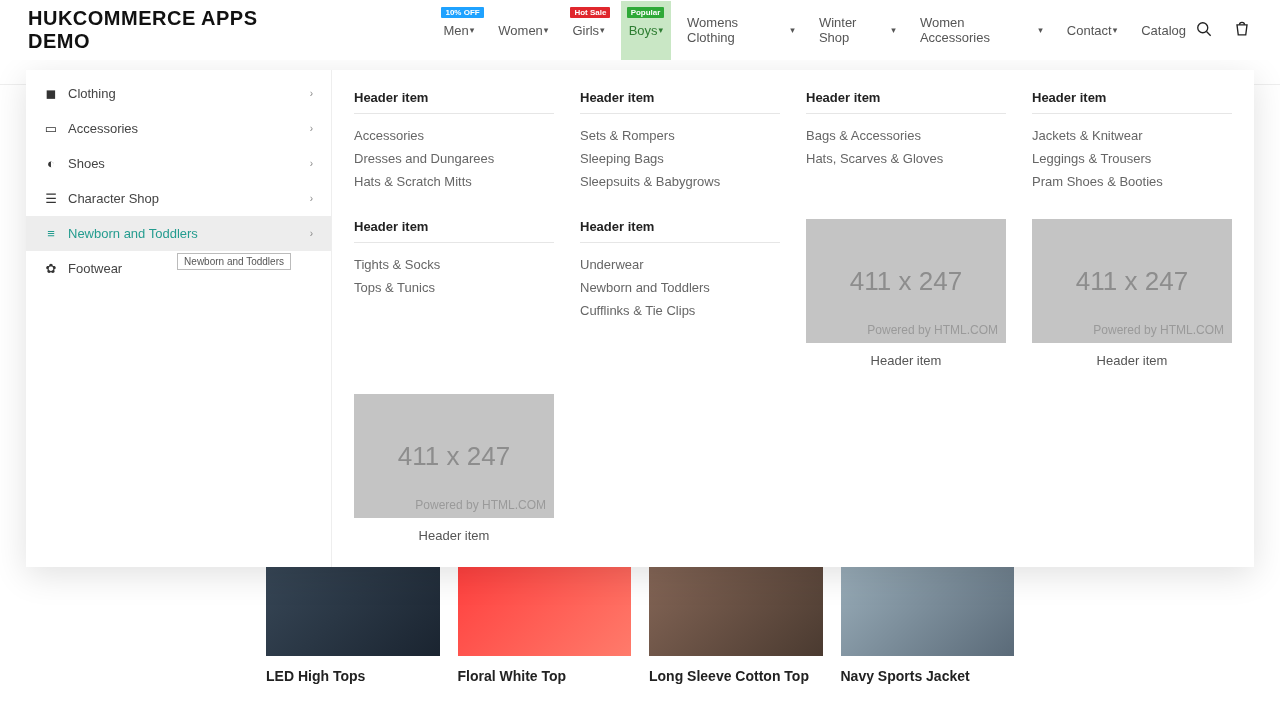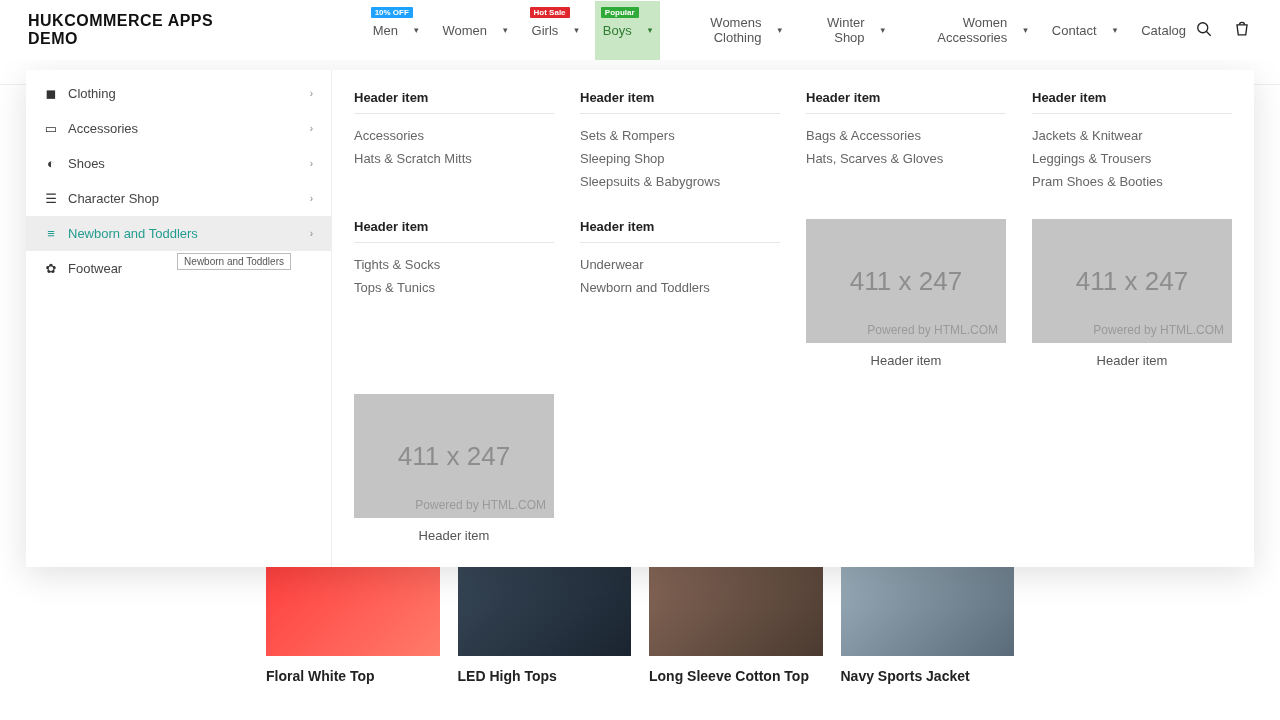--- a/index.html
+++ b/index.html
@@ -1,23 +1,23 @@
 <!DOCTYPE html>
 <html><head>
 <meta charset="utf-8">
 <style>
   * { box-sizing: border-box; margin: 0; padding: 0; }
   body { font-family: -apple-system, BlinkMacSystemFont, "Segoe UI", Arial, sans-serif; font-size: 13px; color: #333; background: #fff; }
   .page { position: relative; width: 1280px; height: 720px; overflow: hidden; }
 
   
   .header-row { display: flex; align-items: center; height: 60px; padding: 0 28px; position: relative; z-index: 50; background: #fff; }
-  .logo { font-size: 16px; font-weight: 700; letter-spacing: .5px; color: #111; }
+  .logo { font-size: 20px; font-weight: 700; letter-spacing: .5px; color: #111; }
   .main-nav { display: flex; align-items: center; margin-left: 110px; gap: 8px; }
-  .nav-item { position: relative; display: flex; align-items: center; gap: 16px; padding: 22px 8px; font-size: 13px; color: #555; cursor: pointer; text-align: right; }
+  .nav-item { position: relative; display: flex; align-items: center; gap: 1px; padding: 22px 8px; font-size: 13px; color: #555; cursor: pointer; }
   .nav-item.active { background: #c9e7c5; color: #2e7d32; }
   .badge { position: absolute; top: 6px; left: 6px; font-size: 8px; font-weight: 600; color: #fff; padding: 1px 4px; white-space: nowrap; border-radius: 1px; }
   .badge.blue   { background: #1fa2ff; }
   .badge.red    { background: #e0272d; }
   .badge.green  { background: #2fa938; }
   .chev { font-size: 9px; color: inherit; }
   .header-icons { margin-left: auto; display: flex; gap: 18px; align-items: center; }
   .header-icons svg { width: 20px; height: 20px; stroke: #222; fill: none; stroke-width: 1.6; }
 
   
@@ -156,26 +156,27 @@
         <span class="side-ico">✿</span>
         <span>Footwear</span>
       </div>
     </div>
 
     <div class="mega-body">
       <div class="mega-grid">
         <div class="col">
           <h4>Header item</h4>
           <a>Accessories</a>
+          <a>Dresses and Dungarees</a>
           <a>Hats &amp; Scratch Mitts</a>
         </div>
         <div class="col">
           <h4>Header item</h4>
           <a>Sets &amp; Rompers</a>
-          <a>Sleeping Shop</a>
+          <a>Sleeping Bags</a>
           <a>Sleepsuits &amp; Babygrows</a>
         </div>
         <div class="col">
           <h4>Header item</h4>
           <a>Bags &amp; Accessories</a>
           <a>Hats, Scarves &amp; Gloves</a>
         </div>
         <div class="col">
           <h4>Header item</h4>
           <a>Jackets &amp; Knitwear</a>
@@ -184,20 +185,21 @@
         </div>
         <div class="col">
           <h4>Header item</h4>
           <a>Tights &amp; Socks</a>
           <a>Tops &amp; Tunics</a>
         </div>
         <div class="col">
           <h4>Header item</h4>
           <a>Underwear</a>
           <a>Newborn and Toddlers</a>
+          <a>Cufflinks &amp; Tie Clips</a>
         </div>
 
         <div class="promo">
           <div class="promo-ph">
             <span>411 x 247</span>
             <span class="watermark">Powered by HTML.COM</span>
           </div>
           <div class="promo-cap">Header item</div>
         </div>
         <div class="promo">
@@ -217,36 +219,36 @@
       </div>
     </div>
   </div>
 
   <div class="bg-layer">
     <div class="prod">
       <div class="atc-row">
         <div class="qty">1</div>
         <button class="atc">ADD TO CART</button>
       </div>
+      <div class="thumb th2"></div>
+      <div class="prod-title">LED High Tops</div>
+    </div>
+    <div class="prod">
+      <div class="atc-row">
+        <div class="qty">1</div>
+        <button class="atc">ADD TO CART</button>
+      </div>
       <div class="thumb th1"></div>
       <div class="prod-title">Floral White Top</div>
     </div>
     <div class="prod">
       <div class="atc-row">
         <div class="qty">1</div>
         <button class="atc">ADD TO CART</button>
       </div>
-      <div class="thumb th2"></div>
-      <div class="prod-title">LED High Tops</div>
-    </div>
-    <div class="prod">
-      <div class="atc-row">
-        <div class="qty">1</div>
-        <button class="atc">ADD TO CART</button>
-      </div>
       <div class="thumb th3"></div>
       <div class="prod-title">Long Sleeve Cotton Top</div>
     </div>
     <div class="prod">
       <div class="atc-row">
         <div class="qty">1</div>
         <button class="atc">ADD TO CART</button>
       </div>
       <div class="thumb th4"></div>
       <div class="prod-title">Navy Sports Jacket</div>

